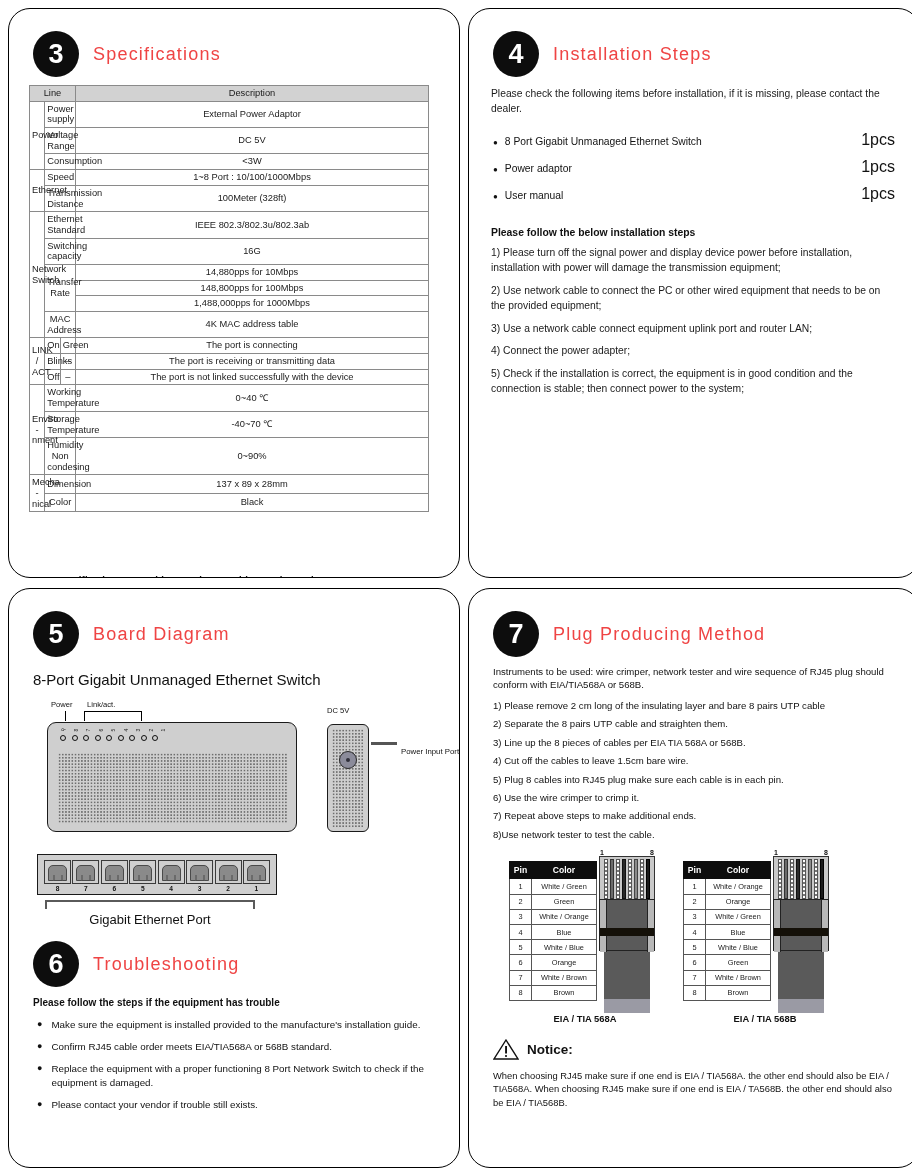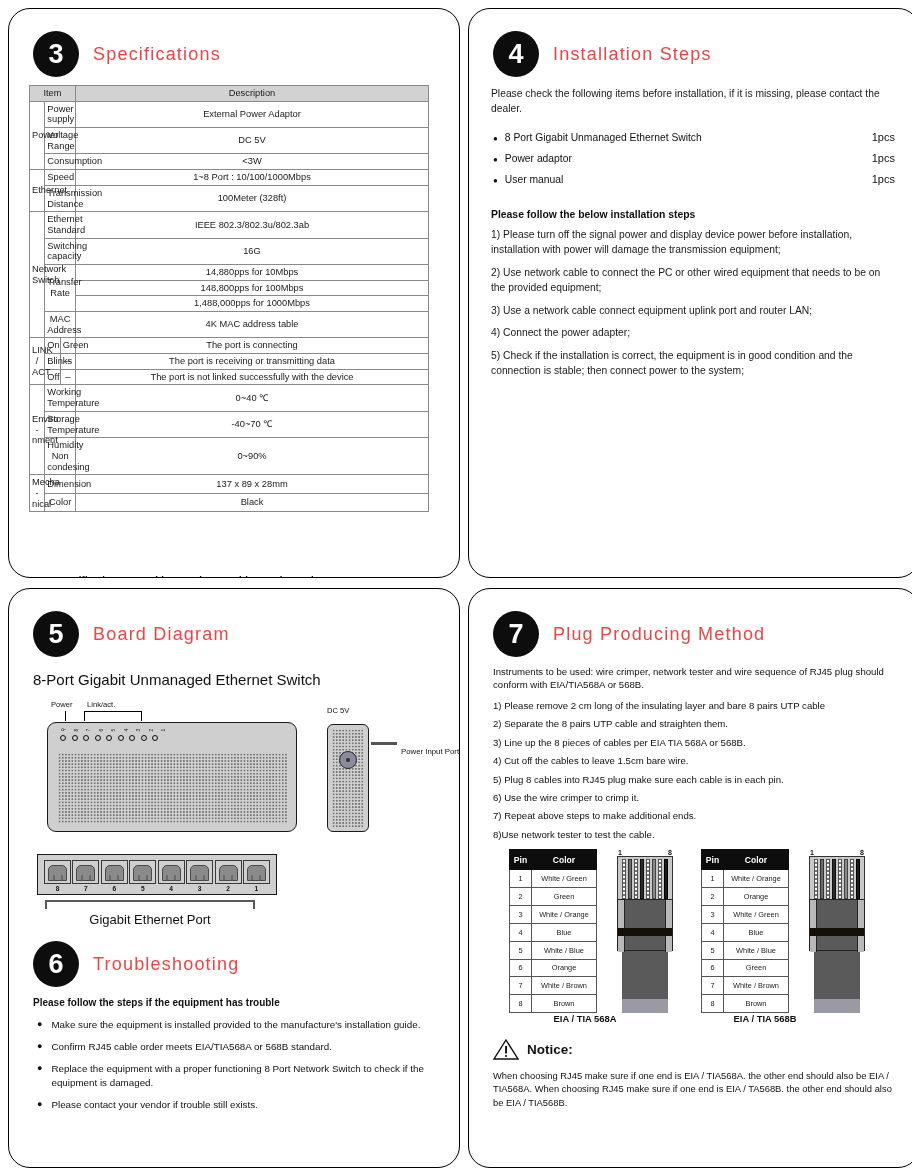--- a/index.html
+++ b/index.html
@@ -77,21 +77,21 @@
 
   
   .para { font-size: 10.3px; line-height: 1.45; margin: 10px 4px 0 4px; color: #1a1a1a; }
   .pack-list { margin: 14px 6px 0 6px; }
   .pack-item {
     display: flex; align-items: baseline;
     font-size: 10.3px; margin-bottom: 9px;
   }
   .pack-item .dot { margin-right: 7px; font-size: 8px; line-height: 1; }
   .pack-item .nm { flex: 1; }
-  .pack-item .qty { font-size: 11px; }
+  .pack-item .qty { font-size: 16px; }
 
   .sub-head { font-size: 10.4px; font-weight: bold; margin: 24px 4px 8px 4px; }
   .step { font-size: 10.3px; line-height: 1.45; margin: 0 4px 8px 4px; color: #1a1a1a; }
 
   
   .bd-caption { font-size: 15px; margin: 14px 0 0 6px; }
   .bd-wrap { position: relative; height: 150px; margin-top: 10px; }
 
   .lbl-power { position: absolute; left: 24px; top: 2px; font-size: 7.6px; }
   .lbl-link  { position: absolute; left: 60px; top: 2px; font-size: 7.6px; }
@@ -172,21 +172,21 @@
   
   .ts-head { font-size: 10px; font-weight: bold; margin: 10px 4px 10px 6px; }
   .ts-item { display: flex; font-size: 9.8px; line-height: 1.35; margin: 0 10px 9px 10px; }
   .ts-item .dot { margin-right: 9px; font-size: 9px; line-height: 1.4; }
 
   
   .pp-para { font-size: 9.6px; line-height: 1.4; margin: 8px 4px 7px 6px; }
   .pp-step { font-size: 9.6px; line-height: 1.4; margin: 0 4px 5px 6px; }
 
   .pin-area { display: flex; gap: 28px; margin: 8px 0 0 22px; }
-  .pin-block { display: flex; gap: 20px; }
+  .pin-block { display: flex; gap: 2px; align-items: center; }
   table.pin { border-collapse: collapse; width: 88px; font-size: 7.4px; }
   table.pin th {
     background: #0d0d0d; color: #fff; font-size: 8.6px; font-weight: bold;
     padding: 3px 2px; border: 1px solid #0d0d0d;
   }
   table.pin td { border: 1px solid #555; text-align: center; padding: 2.6px 1px; color: #1a1a1a; }
   table.pin td.n { width: 22px; }
 
   .plug { width: 56px; position: relative; }
   .plug .topnums { display: flex; justify-content: space-between; font-size: 7px; font-weight: bold; padding: 0 1px; }
@@ -223,21 +223,21 @@
 
   <div class="panel">
     <div class="sec-head">
       <div class="sec-badge">3</div>
       <div class="sec-title">Specifications</div>
     </div>
 
     <table class="spec">
       <tbody>
           <tr>
-        <th class="cat" colspan="3">Item</th>
+        <th class="cat" colspan="3">Line</th>
         <th class="desc">Description</th>
       </tr>
 
       <tr>
         <td class="cat" rowspan="3">Power</td>
         <td class="sub" colspan="2">Power supply</td>
         <td>External Power Adaptor</td>
       </tr>
       <tr>
         <td class="sub" colspan="2">Voltage Range</td>

